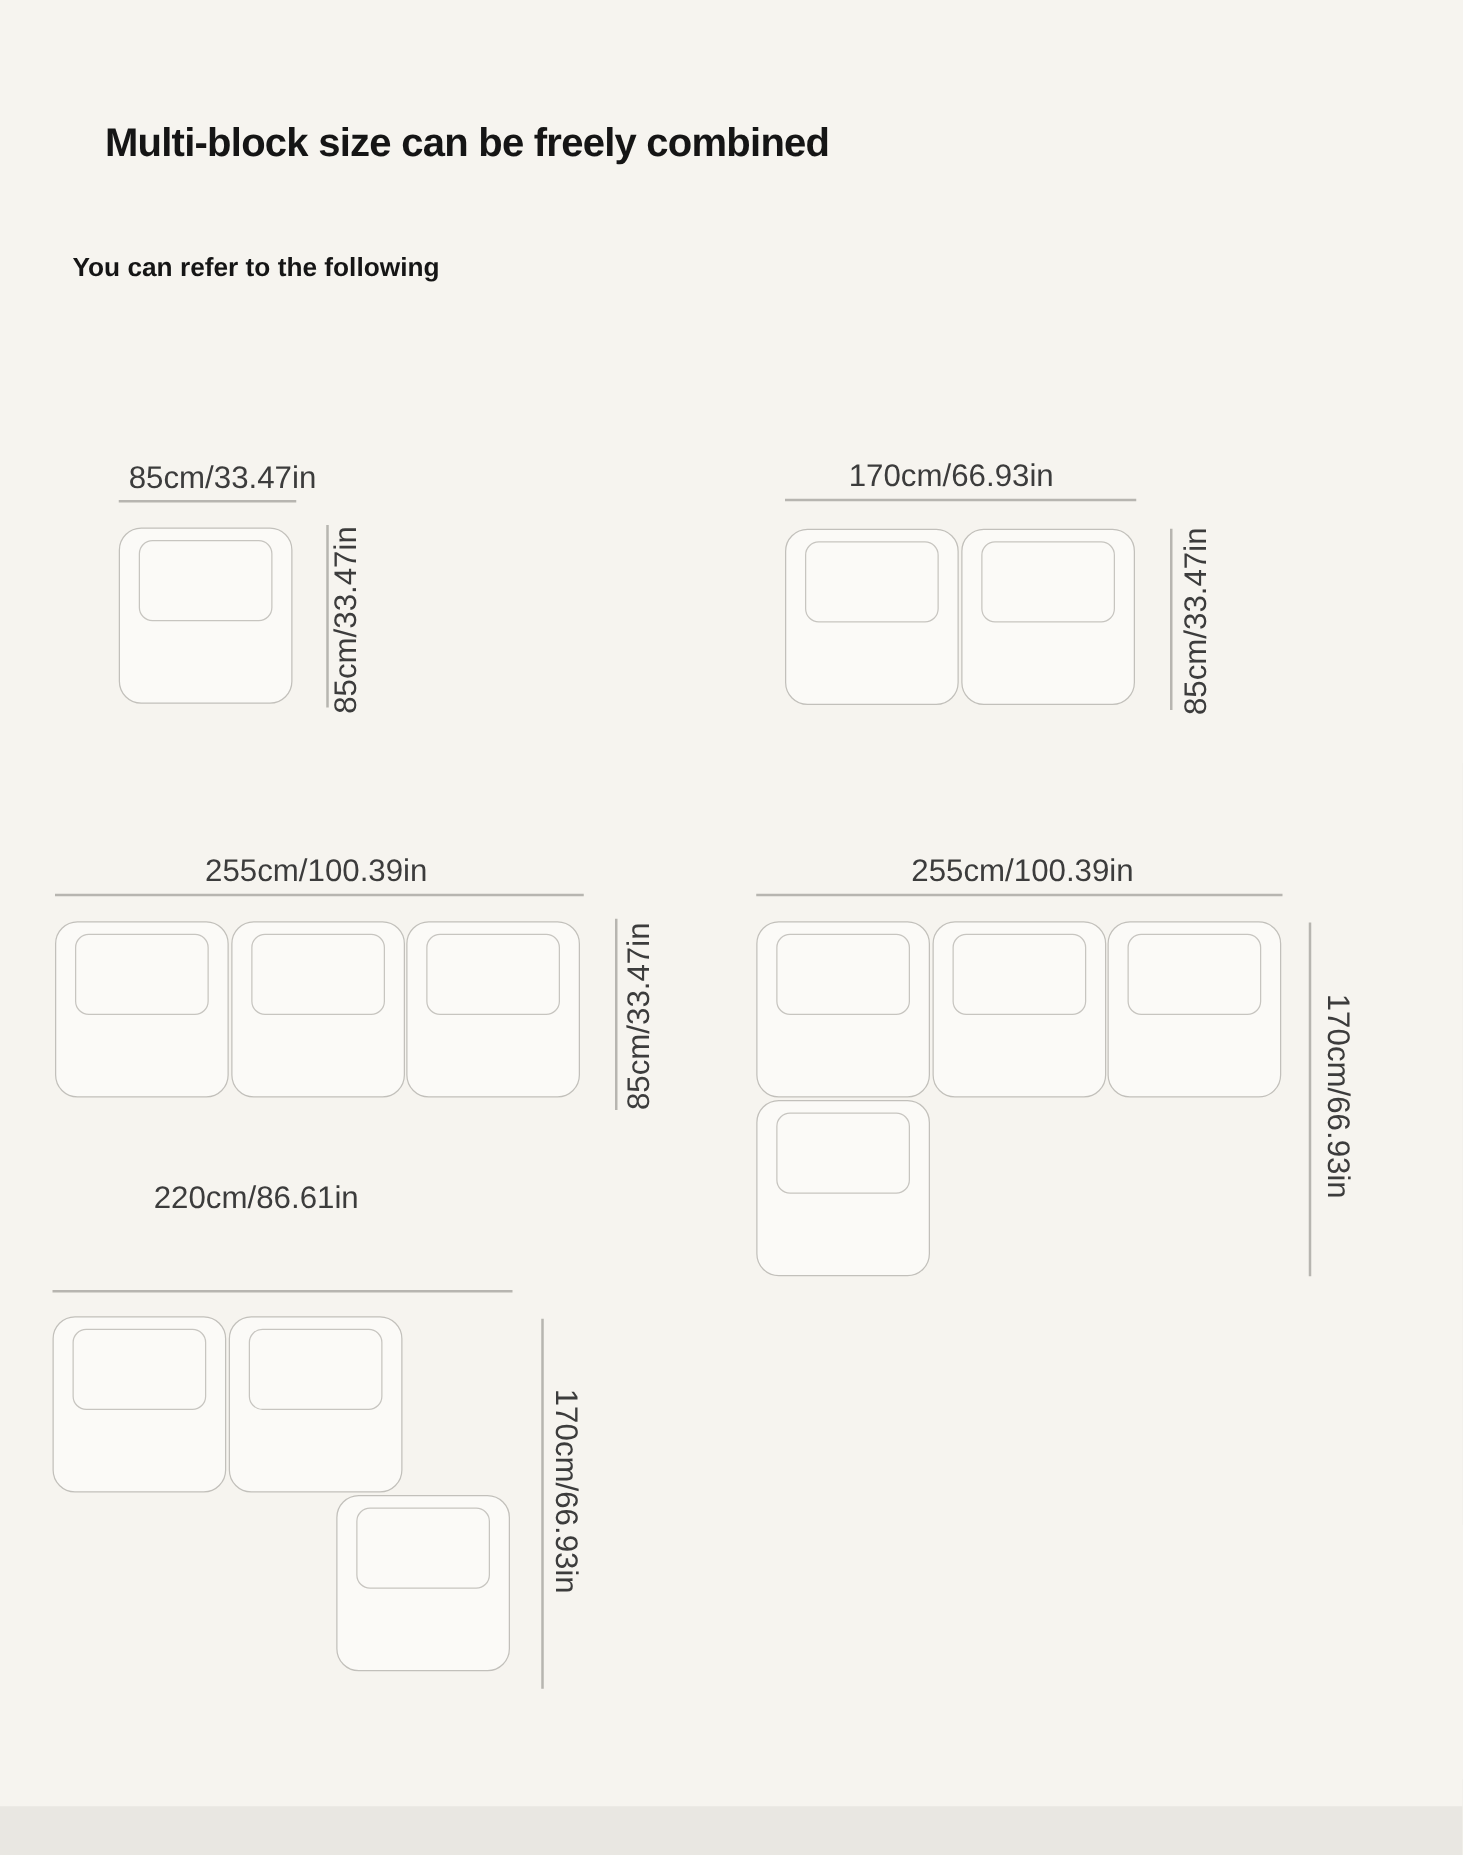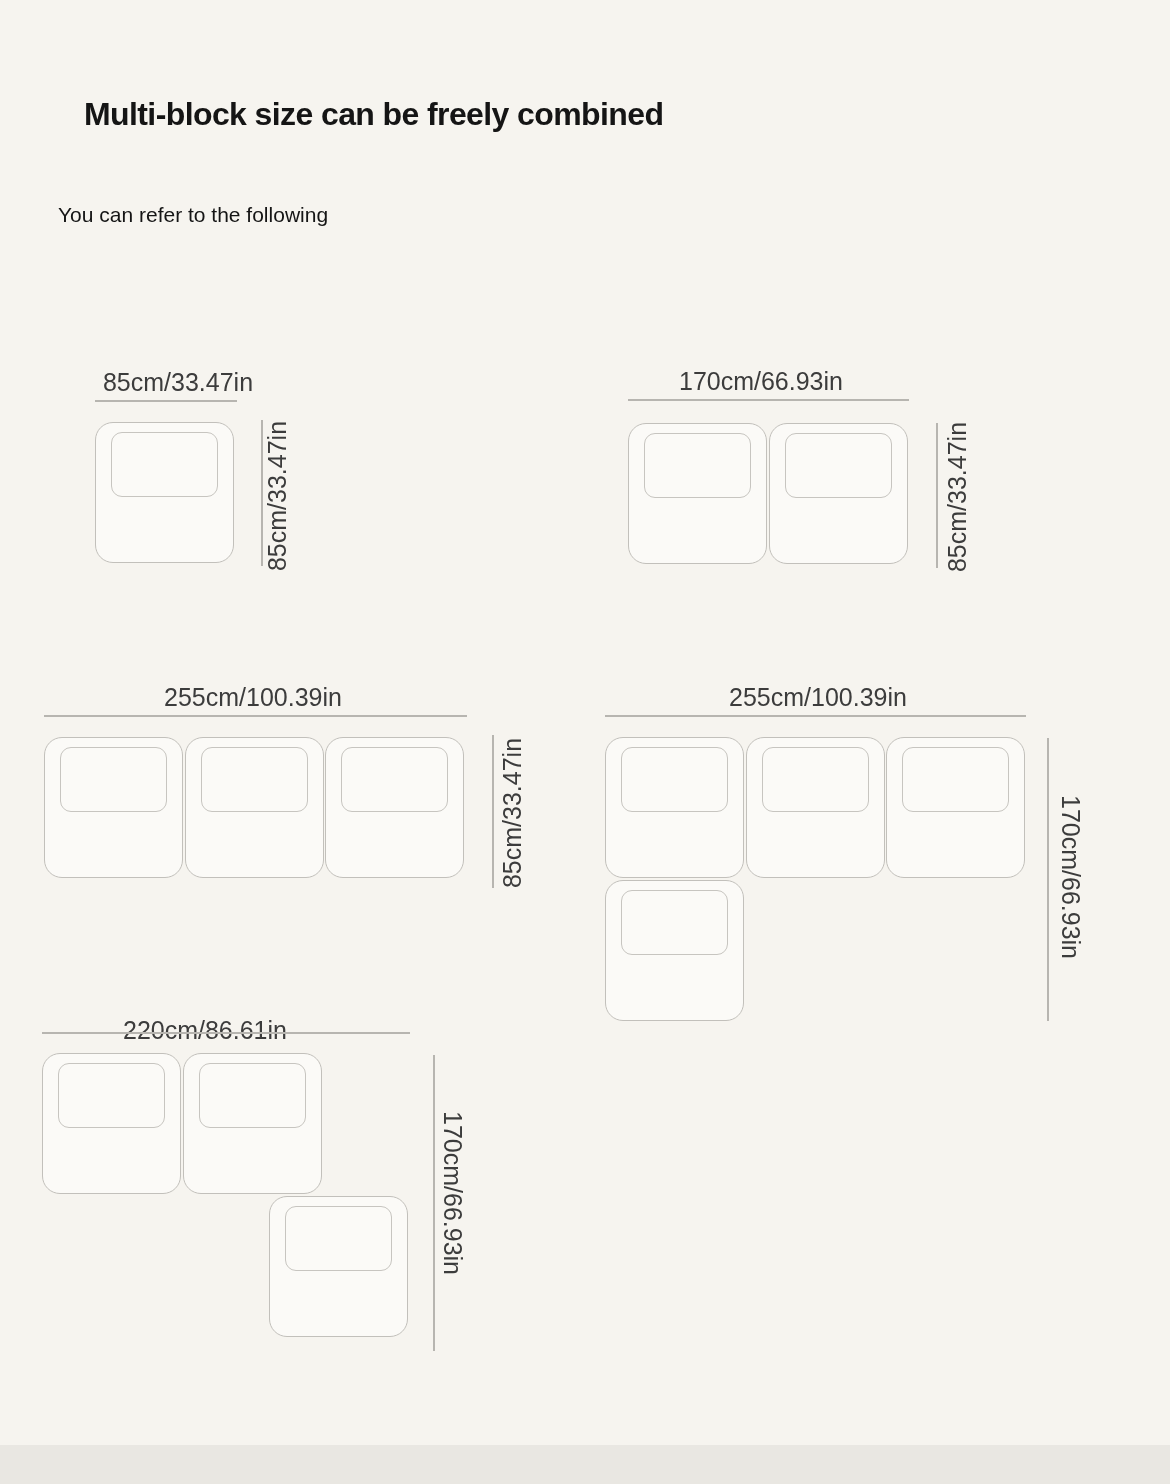--- a/index.html
+++ b/index.html
@@ -5,21 +5,21 @@
   :root{
     --background:#f6f4ef; --heading-text:#151515; --dimension-text:#3c3c3c;
     --dimension-line:#b7b5b0; --block-outline:#c2c0bb; --cushion-outline:#c7c5c0;
     --block-fill:#fbfaf7;
   }
   *{box-sizing:border-box;margin:0;padding:0}
   body{font-family:"Liberation Sans", sans-serif;background:#e9e7e2}
   .canvas{position:relative;width:1170px;height:1445px;background:var(--background);overflow:hidden}
   .main-title{position:absolute;left:84px;top:96px;font-size:32px;font-weight:700;
     letter-spacing:-0.6px;color:var(--heading-text);white-space:nowrap}
-  .subtitle{position:absolute;left:58px;top:201px;font-size:21px;font-weight:400;
+  .subtitle{position:absolute;left:58px;top:201px;font-size:21px;font-weight:700;
     line-height:27px;color:var(--heading-text)}
   .dim-title{position:absolute;font-size:25px;color:var(--dimension-text);
     text-align:center;white-space:nowrap}
   .hline{position:absolute;height:2px;background:var(--dimension-line)}
   .vline{position:absolute;width:2px;background:var(--dimension-line)}
   .vlabel{position:absolute;font-size:25px;color:var(--dimension-text);white-space:nowrap;
     transform:translate(-50%,-50%) rotate(-90deg)}
   .vlabel.cw{transform:translate(-50%,-50%) rotate(90deg)}
   .blocks{position:absolute}
   .block{position:absolute;width:139px;height:141px;border:1.5px solid var(--block-outline);
@@ -98,21 +98,21 @@
         </div>
         <div class="block" style="left: 0px; top: 143px;">
           <div class="cushion"></div>
         </div>
       </div>
     <div class="vline" style="left:1047px;top:738px;height:283px"></div>
     <div class="vlabel cw" style="left:1070px;top:877px">170cm/66.93in</div>
   </div>
 
   <div class="diagram">
-    <div class="dim-title" style="left:42px;top:1016px;width:326px">220cm/86.61in</div>
+    <div class="dim-title" style="left:42px;top:944px;width:326px">220cm/86.61in</div>
     <div class="hline" style="left:42px;top:1032px;width:368px"></div>
     <div class="blocks" style="left:42px;top:1053px">
         <div class="block" style="left: 0px; top: 0px;">
           <div class="cushion"></div>
         </div>
         <div class="block" style="left: 141px; top: 0px;">
           <div class="cushion"></div>
         </div>
         <div class="block" style="left: 227px; top: 143px;">
           <div class="cushion"></div>

